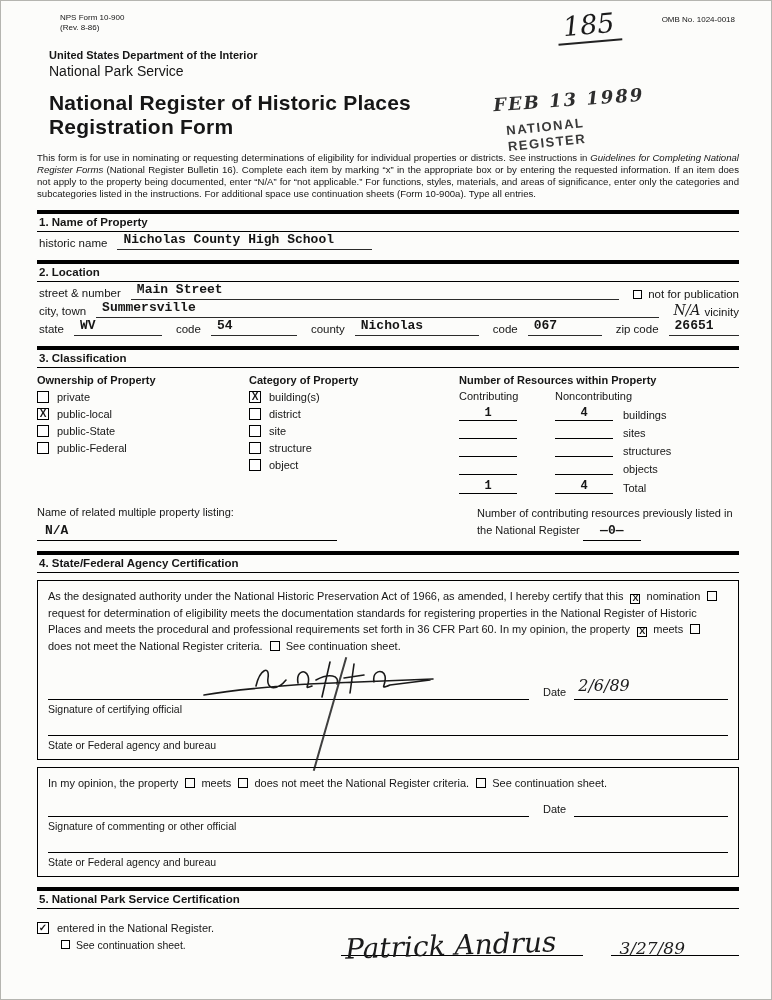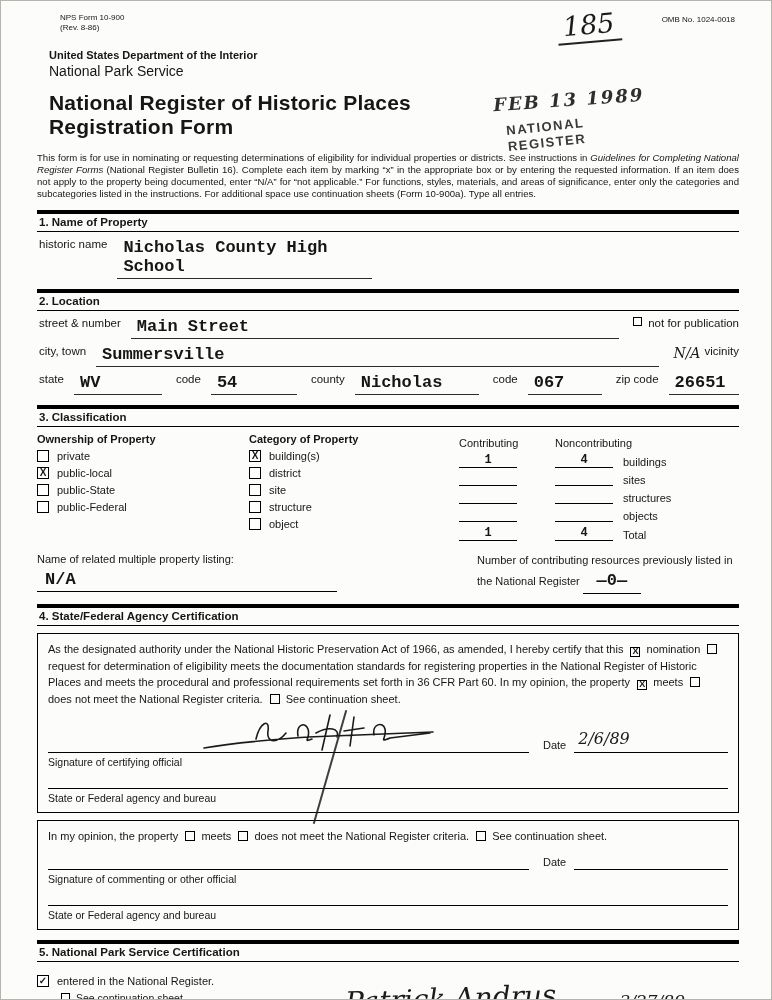--- a/index.html
+++ b/index.html
@@ -24,23 +24,23 @@
   .stamp-words { position:absolute; left:506px; top:118px; font-size:13px; font-weight:bold;
                  letter-spacing:1.5px; color:#3a3a3a; transform:rotate(-6deg); line-height:1.2; }
 
   .instructions { margin-top:14px; font-size:9.6px; line-height:1.24; text-align:justify; }
   .instructions i { font-style:italic; }
 
   
   .section-title { border-top:4px solid #000; border-bottom:1.3px solid #000; font-weight:bold;
                    font-size:11.5px; padding:2px 0 3px 2px; margin-top:10px; }
 
-  .frow { display:flex; margin-top:6px; font-size:11.5px; }
+  .frow { display:flex; align-items:flex-end; font-size:11.5px; }
   .flabel { flex:none; padding:0 10px 1px 2px; }
-  .mono { font-family:"Liberation Mono","DejaVu Sans Mono",monospace; font-size:17px; font-weight:600; }
+  .mono { font-family:"Liberation Mono","DejaVu Sans Mono",monospace; font-size:13px; font-weight:600; }
   .fval { border-bottom:1.2px solid #2b2b2b; padding:0 6px 2px; min-height:14px; }
   .grow { flex:1; }
 
   .cb { display:inline-flex; align-items:center; justify-content:center; width:12px; height:12px;
         border:1.5px solid #000; background:#fff; flex:none;
         font:bold 10px/10px "Liberation Sans",sans-serif; }
   .cb.small { width:9px; height:9px; border-width:1px; font-size:8px; }
   .cbi { display:inline-flex; align-items:center; justify-content:center; width:10px; height:10px;
          border:1.3px solid #000; vertical-align:-1px; margin:0 3px 0 4px;
          font:bold 9px/9px "Liberation Sans",sans-serif; }
@@ -203,20 +203,21 @@
         <span class="cb"></span>
         <span>structure</span>
       </div>
       <div class="cbrow">
         <span class="cb"></span>
         <span>object</span>
       </div>
     </div>
 
     <div class="col-res">
+      <div class="col-head">Number of Resources within Property</div>
       <div class="res-heads">
         <span class="h1">Contributing</span>
         <span>Noncontributing</span>
       </div>
       <div class="res-row">
         <span class="res-slot s1">1</span>
         <span class="res-slot s2">4</span>
         <span>buildings</span>
       </div>
       <div class="res-row">

